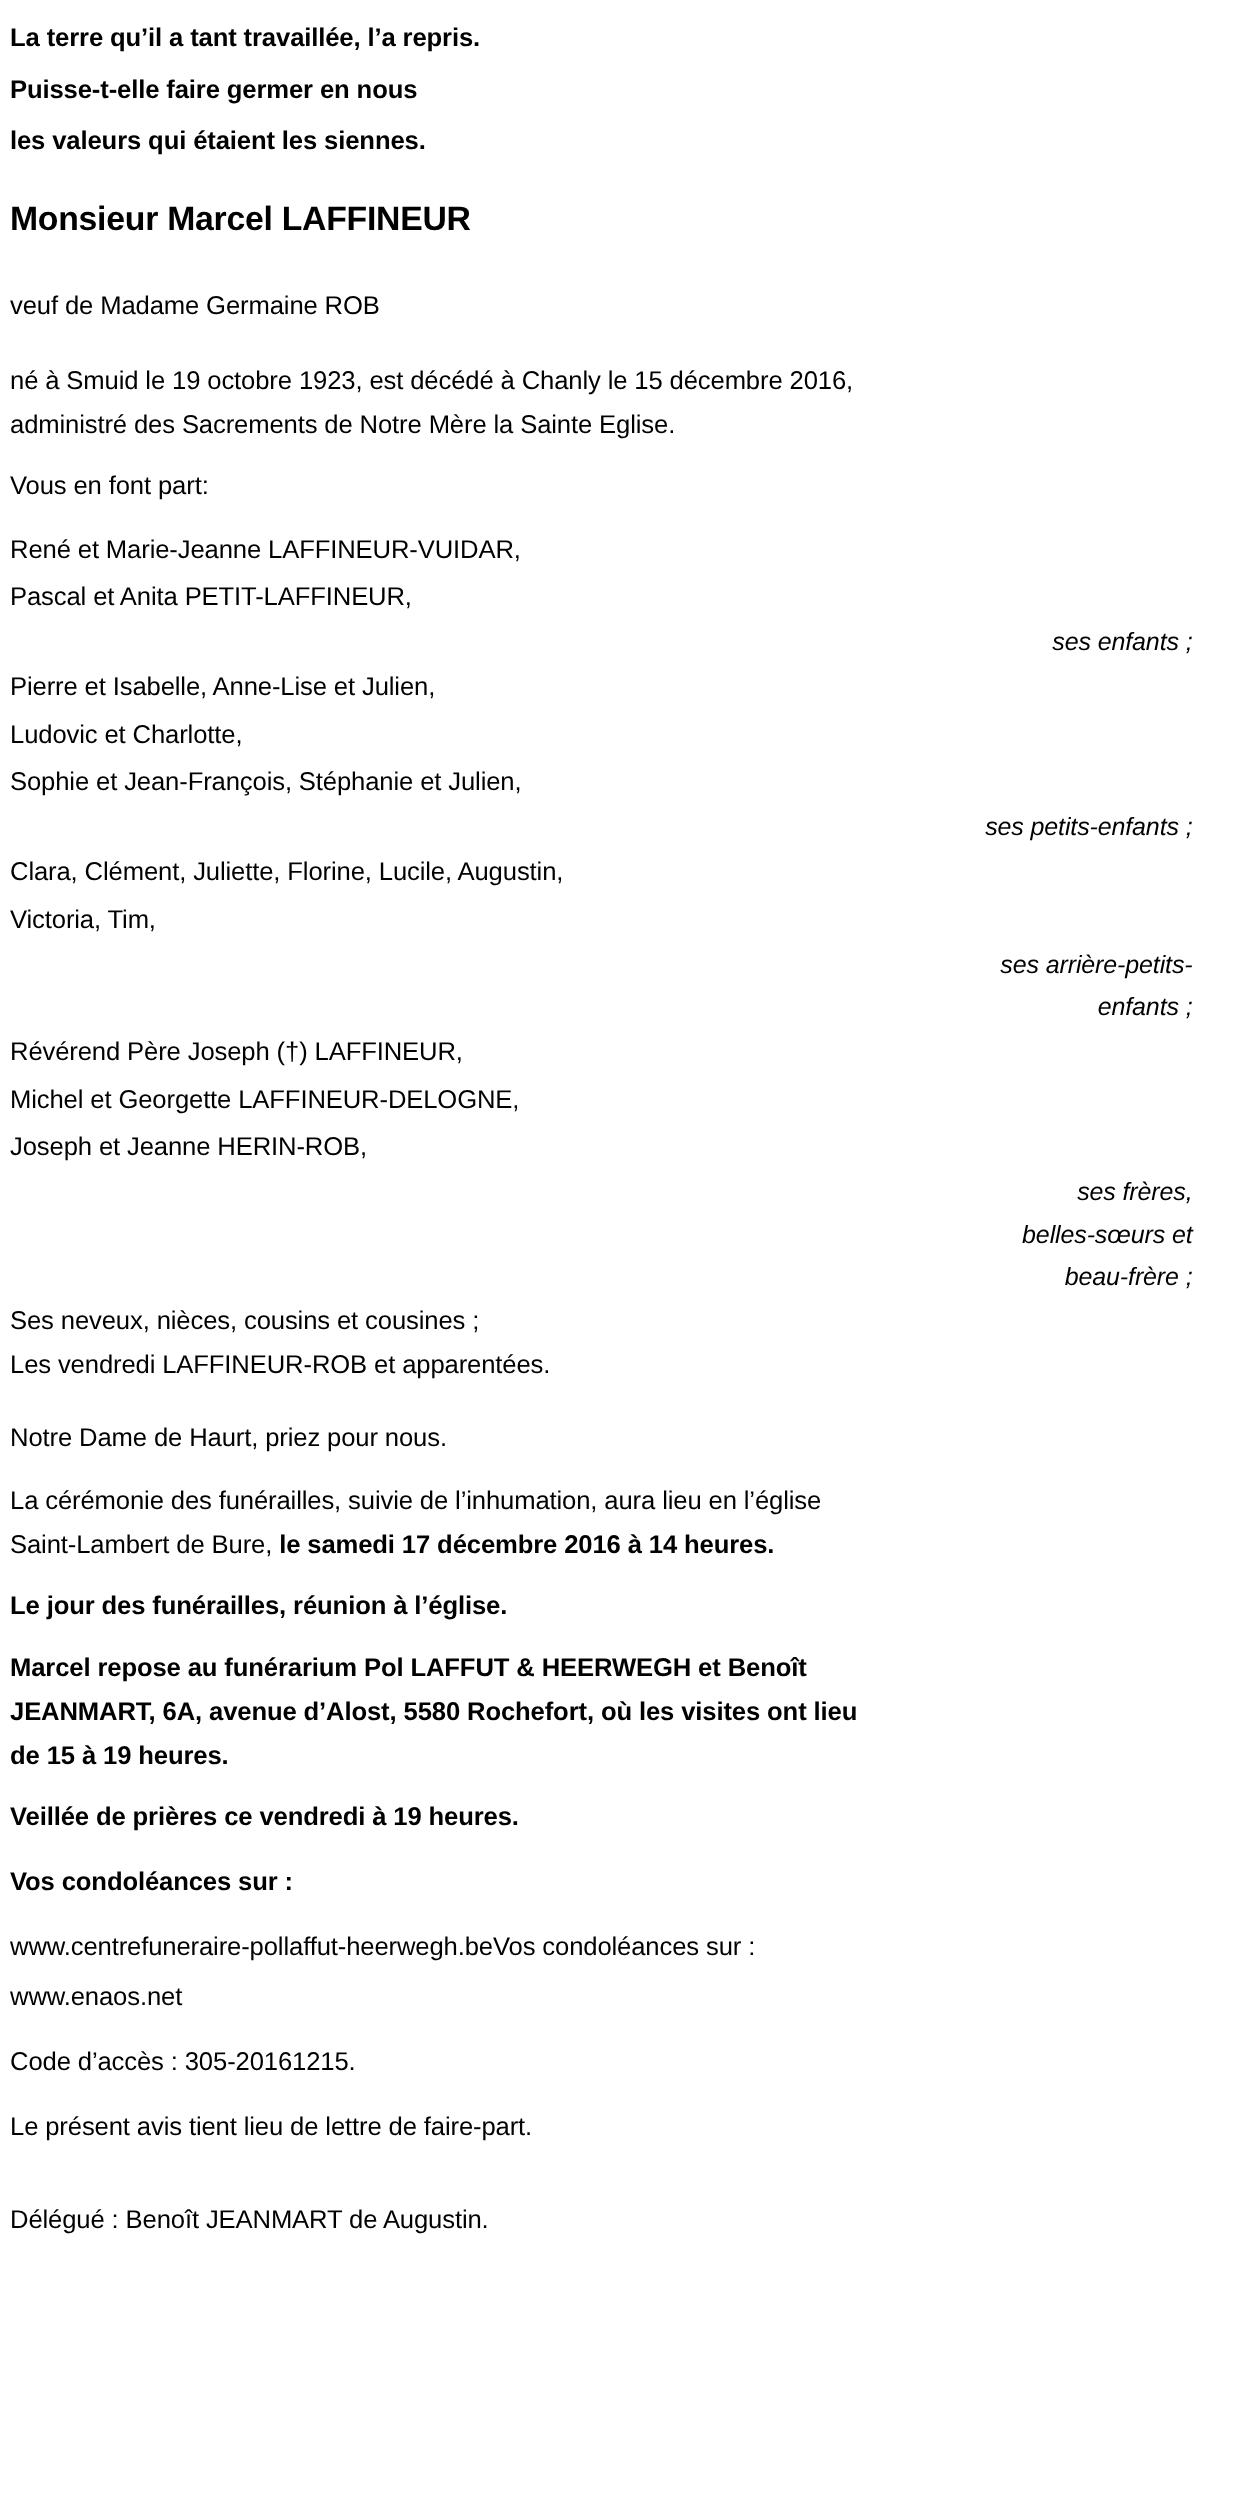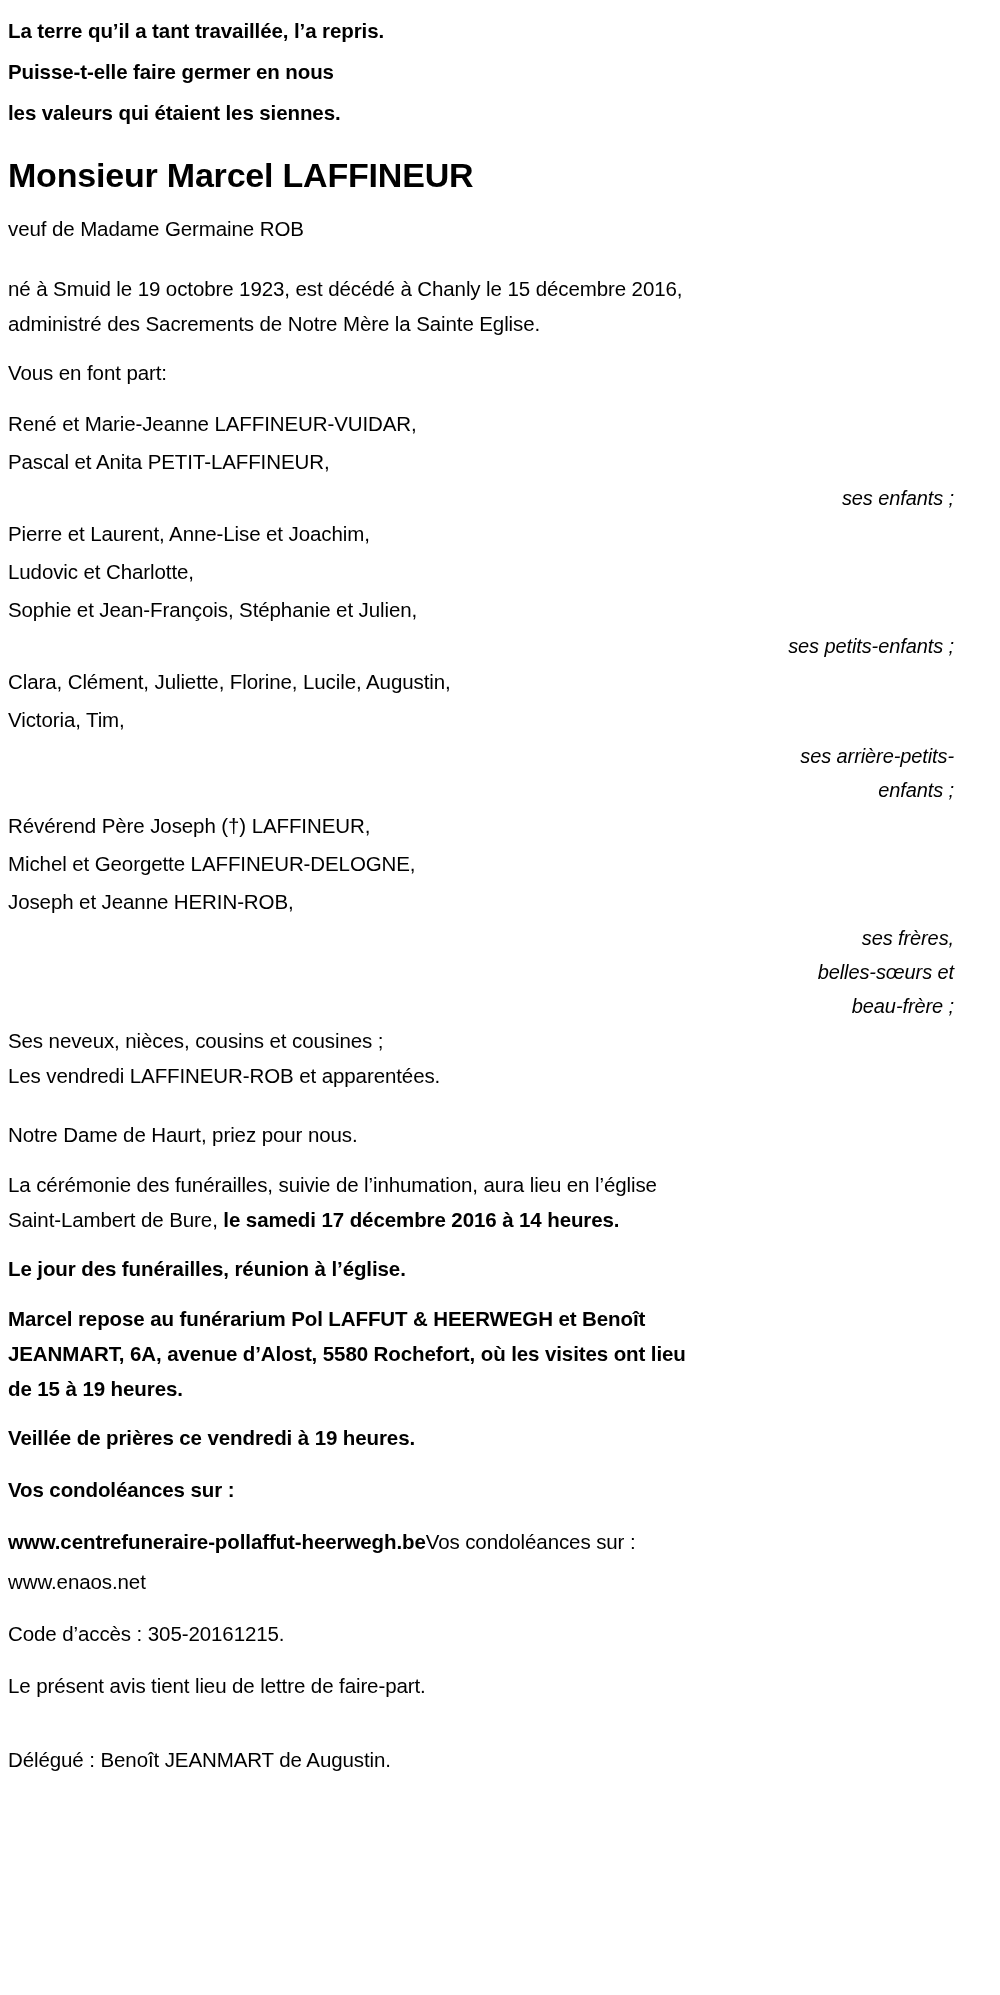--- a/index.html
+++ b/index.html
@@ -30,26 +30,26 @@
   .bold {
     font-weight: bold;
   }
   .verse {
     font-size: 20.5px;
     font-weight: bold;
     line-height: 41px;
     letter-spacing: -0.1px;
   }
   .deceased-name {
-    font-size: 34px;
+    font-size: 27px;
     font-weight: bold;
     line-height: 44px;
     letter-spacing: -0.2px;
     margin-top: 20px;
-    margin-bottom: 0;
+    margin-bottom: 16px;
   }
   .spacer-lg { height: 34px; }
   .spacer-md { height: 22px; }
   .spacer-sm { height: 12px; }
 
   
   .group {
   }
   .group-names .line { line-height: 38px; }
   .relation {
@@ -63,21 +63,21 @@
   .relation .rel-line { display: block; }
 
   .para .line { line-height: 37px; }
   .tight .line { line-height: 35px; }
 
   .url-line {
     font-size: 20.5px;
     line-height: 40px;
     letter-spacing: -0.1px;
   }
-  .url-bold { font-weight: bold; }
+  .url-bold { font-weight: normal; }
 </style>
 </head>
 <body>
 
 <div class="notice">
 
   <div>
     <div class="verse">La terre qu’il a tant travaillée, l’a repris.</div>
     <div class="verse">Puisse-t-elle faire germer en nous</div>
     <div class="verse">les valeurs qui étaient les siennes.</div>
@@ -107,21 +107,21 @@
       <div class="line">René et Marie-Jeanne LAFFINEUR-VUIDAR,</div>
       <div class="line">Pascal et Anita PETIT-LAFFINEUR,</div>
     </div>
     <div class="relation">
       <span class="rel-line">ses enfants ;</span>
     </div>
   </div>
 
   <div class="group">
     <div class="group-names">
-      <div class="line">Pierre et Laurent, Anne-Lise et Joachim,</div>
+      <div class="line">Pierre et Isabelle, Anne-Lise et Julien,</div>
       <div class="line">Ludovic et Charlotte,</div>
       <div class="line">Sophie et Jean-François, Stéphanie et Julien,</div>
     </div>
     <div class="relation">
       <span class="rel-line">ses petits-enfants ;</span>
     </div>
   </div>
 
   <div class="group">
     <div class="group-names">

